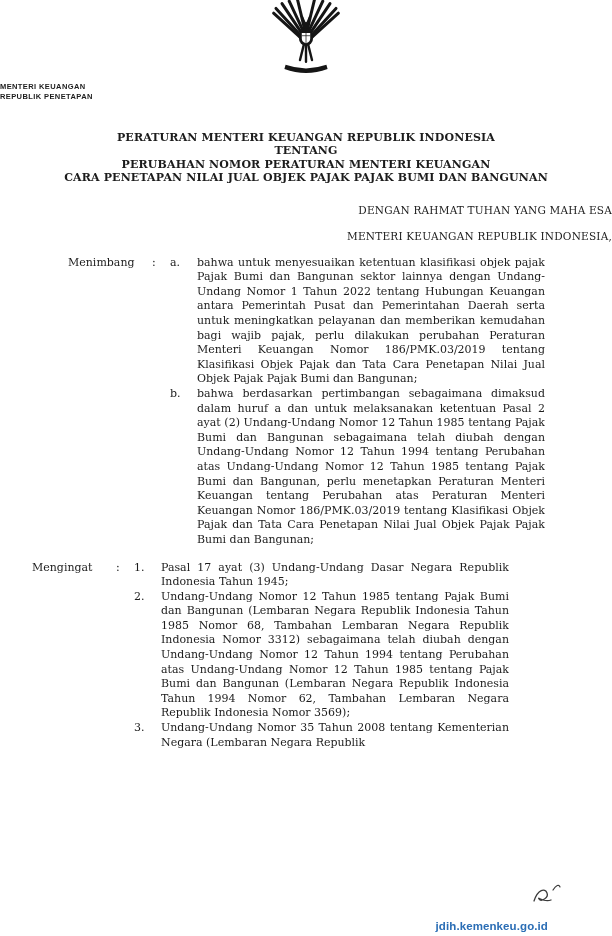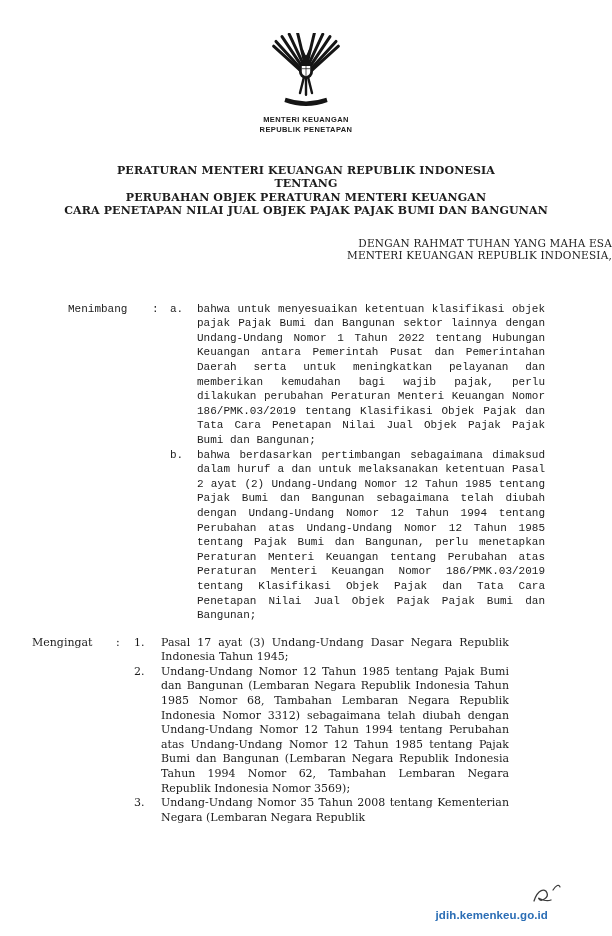--- a/index.html
+++ b/index.html
@@ -4,21 +4,21 @@
 <style>
   * { margin: 0; padding: 0; box-sizing: border-box; }
   html, body { width: 612px; height: 936px; }
   body {
     background: #ffffff;
     font-family: "DejaVu Serif", "Liberation Serif", serif;
     color: #1c1c1c;
     position: relative;
     overflow: hidden;
   }
-  .letterhead { text-align: center; padding-top: 33px; }
+  .letterhead { text-align: left; }
   .emblem { display: block; margin: 0 auto 4px auto; }
   .ministry-line {
     font-family: "Liberation Sans", sans-serif;
     font-weight: bold;
     font-size: 7.5px;
     line-height: 9.5px;
     letter-spacing: 0.4px;
   }
   .copy-stamp {
     margin-top: 9px;
@@ -33,48 +33,48 @@
     font-size: 11px;
     line-height: 13.4px;
     letter-spacing: 0.15px;
   }
   .centered-line {
     text-align: right;
     font-size: 10.5px;
     letter-spacing: 0.2px;
   }
   .invocation { margin-top: 19px; }
-  .authority  { }
+  .authority  { margin-top: 14px; }
   .section {
     display: grid;
     grid-template-columns: 84px 18px 375px;
     padding-left: 68px;
     font-size: 11px;
     line-height: 14.6px;
     align-items: start;
   }
-  .section-considering { margin-top: 41px; font-family: Liberation Mono, monospace; }
+  .section-considering { margin-top: 14px; }
   .section-legal-basis { margin-top: 13px; padding-left: 32px; }
   .section .sec-label { white-space: nowrap; }
   .sec-items { display: block; }
   .sec-item {
     display: grid;
     grid-template-columns: 27px 348px;
     align-items: start;
   }
   .sec-item .item-text { text-align: justify; }
   .paraf {
     position: absolute;
     right: 50px;
     bottom: 25px;
   }
   .footer-link {
     position: absolute;
     right: 64px;
-    bottom: 15px;
+    bottom: 4px;
     font-family: "Liberation Sans", sans-serif;
     font-weight: bold;
     font-size: 11.5px;
     letter-spacing: 0.1px;
     color: #2a6db5;
     text-decoration: none;
     cursor: pointer;
   }
 </style>
 </head>
@@ -107,21 +107,21 @@
     <path d="M60 55 v17 M53 59.5 h14" stroke="#151515" stroke-width="1.2"></path>
     <path d="M26 108 Q60 120 94 108 L96 115 Q60 128 24 115 Z" fill="#151515"></path>
   </svg>
   <div class="ministry-line">MENTERI KEUANGAN</div>
   <div class="ministry-line">REPUBLIK PENETAPAN</div>
 </div>
 
 <div class="title-block">
   <div>PERATURAN MENTERI KEUANGAN REPUBLIK INDONESIA</div>
   <div>TENTANG</div>
-  <div>PERUBAHAN OBJEK PERATURAN MENTERI KEUANGAN</div>
+  <div>PERUBAHAN NOMOR PERATURAN MENTERI KEUANGAN</div>
   <div>CARA PENETAPAN NILAI JUAL OBJEK PAJAK PAJAK BUMI DAN BANGUNAN</div>
 </div>
 
 <div class="centered-line invocation">DENGAN RAHMAT TUHAN YANG MAHA ESA</div>
 <div class="centered-line authority">MENTERI KEUANGAN REPUBLIK INDONESIA,</div>
 
 <div class="section section-considering">
   <div class="sec-label">Menimbang</div>
   <div class="sec-colon">:</div>
   <div class="sec-items">

